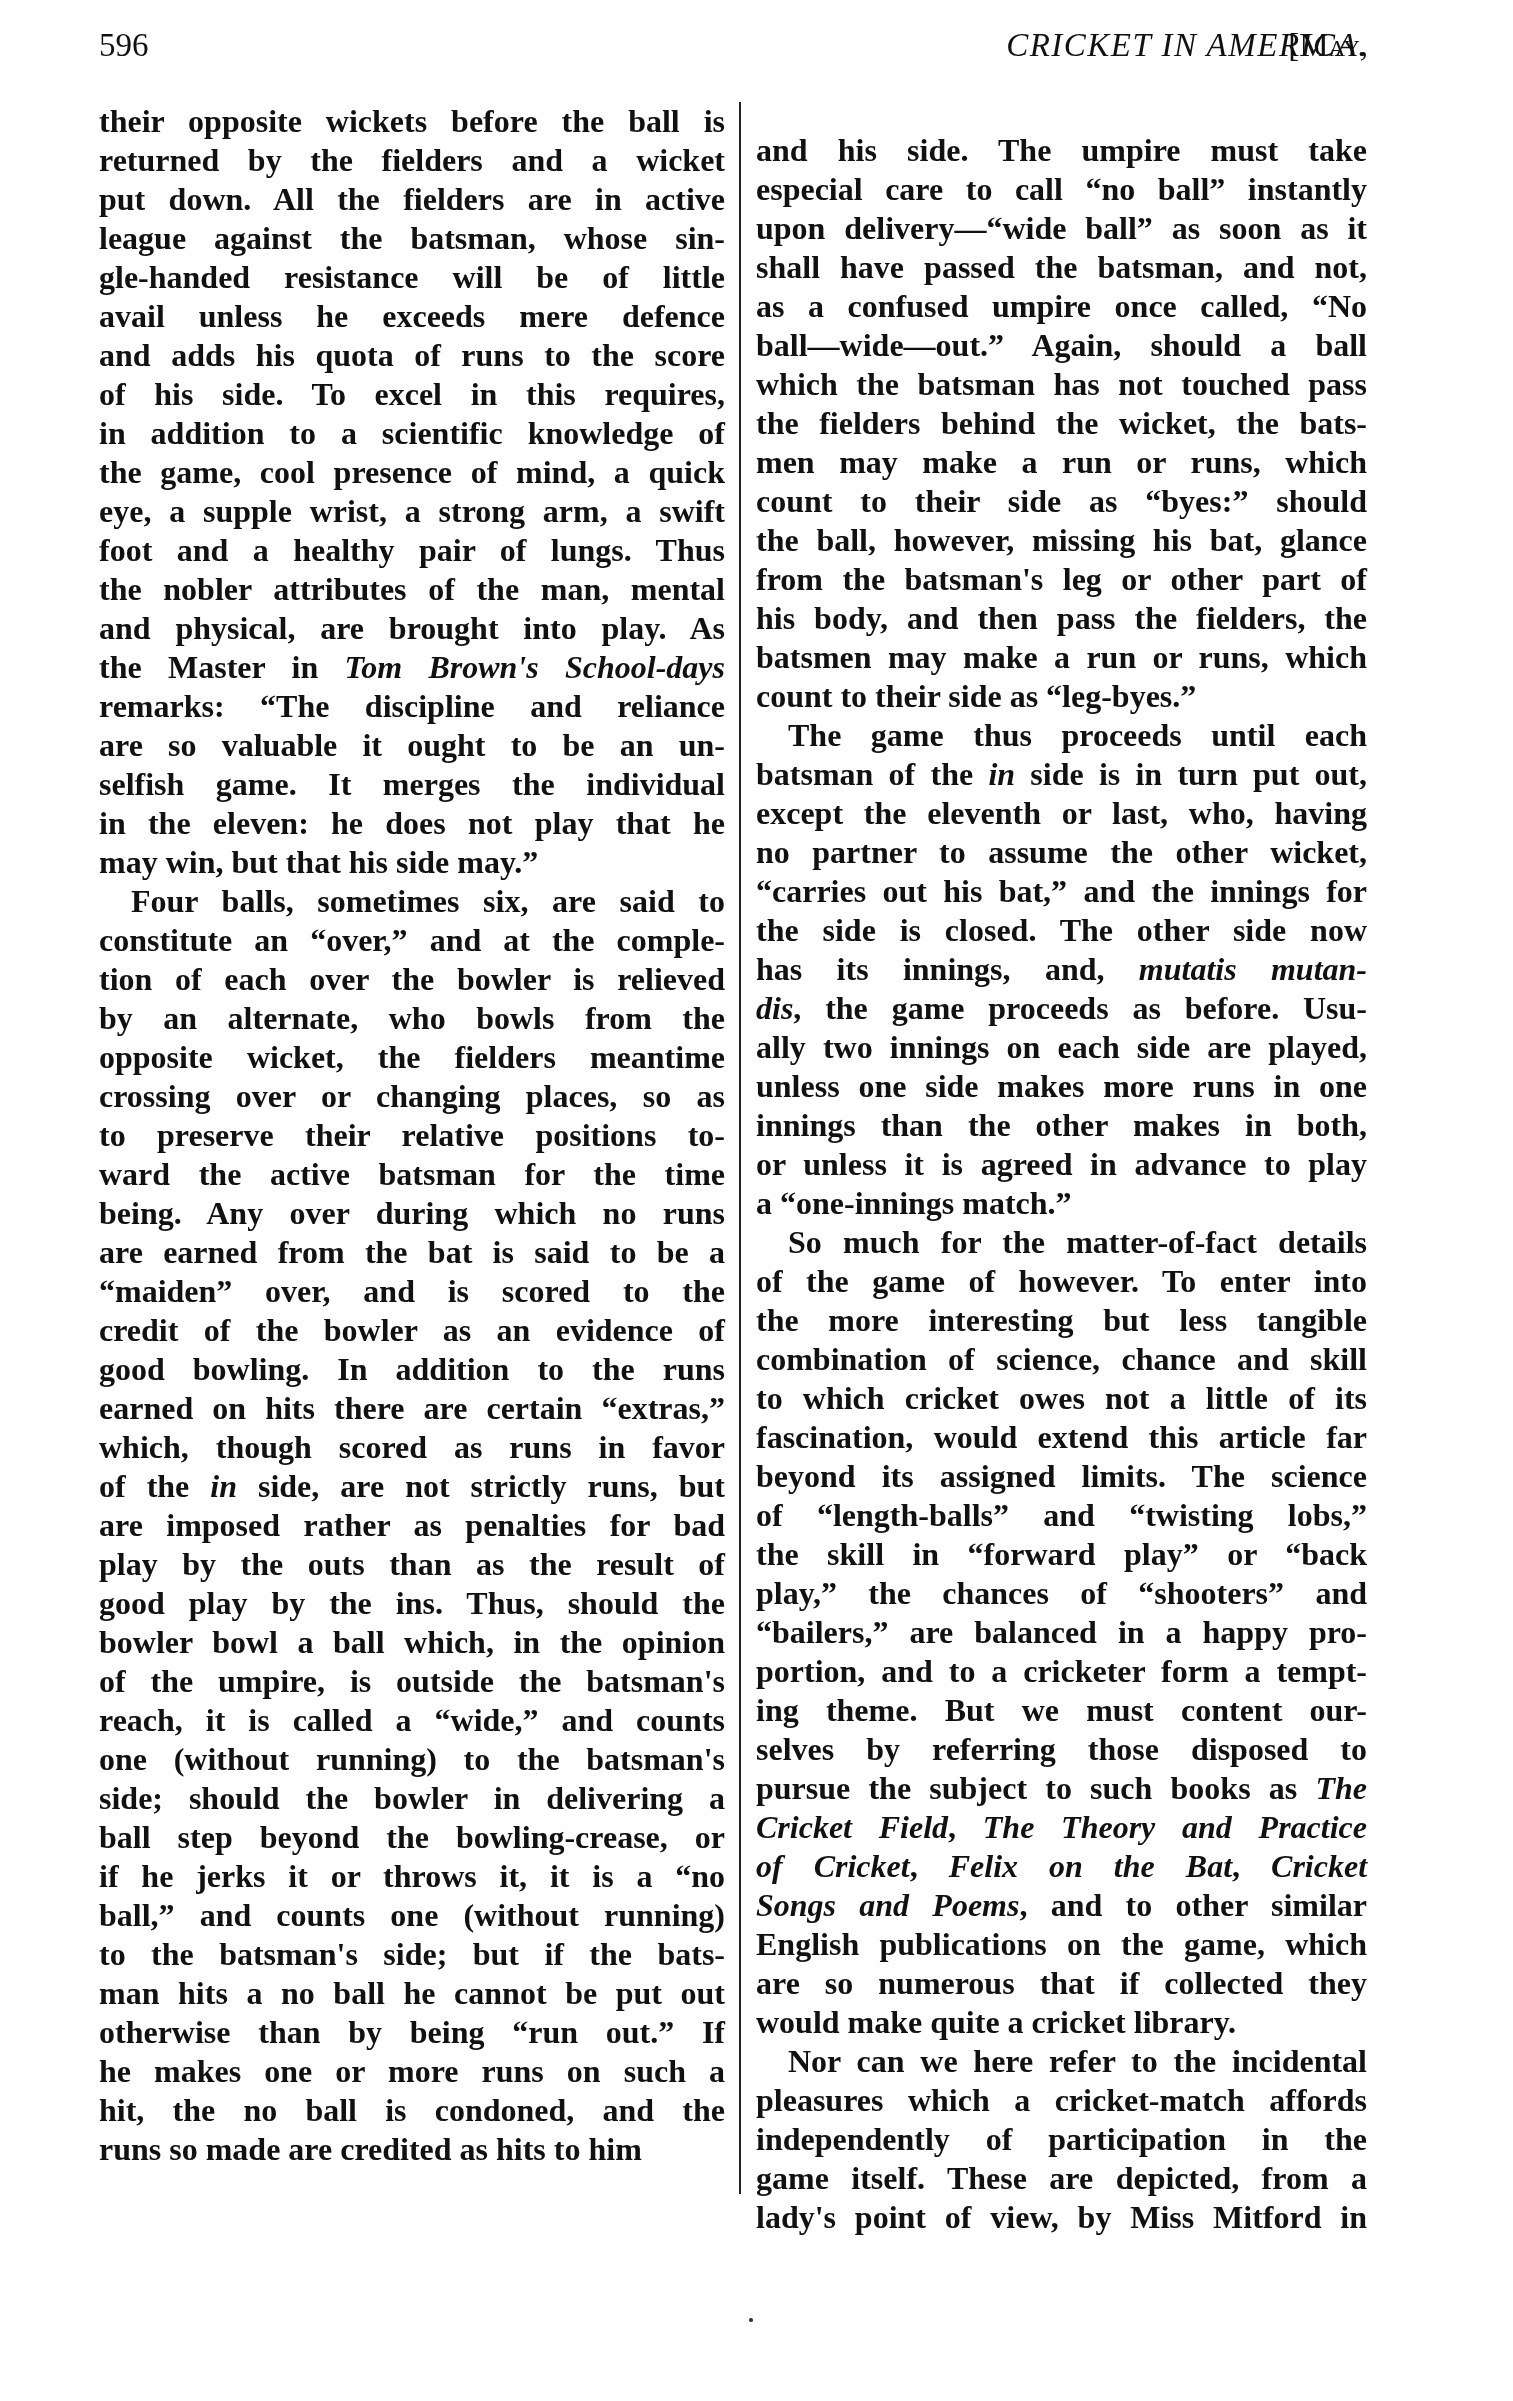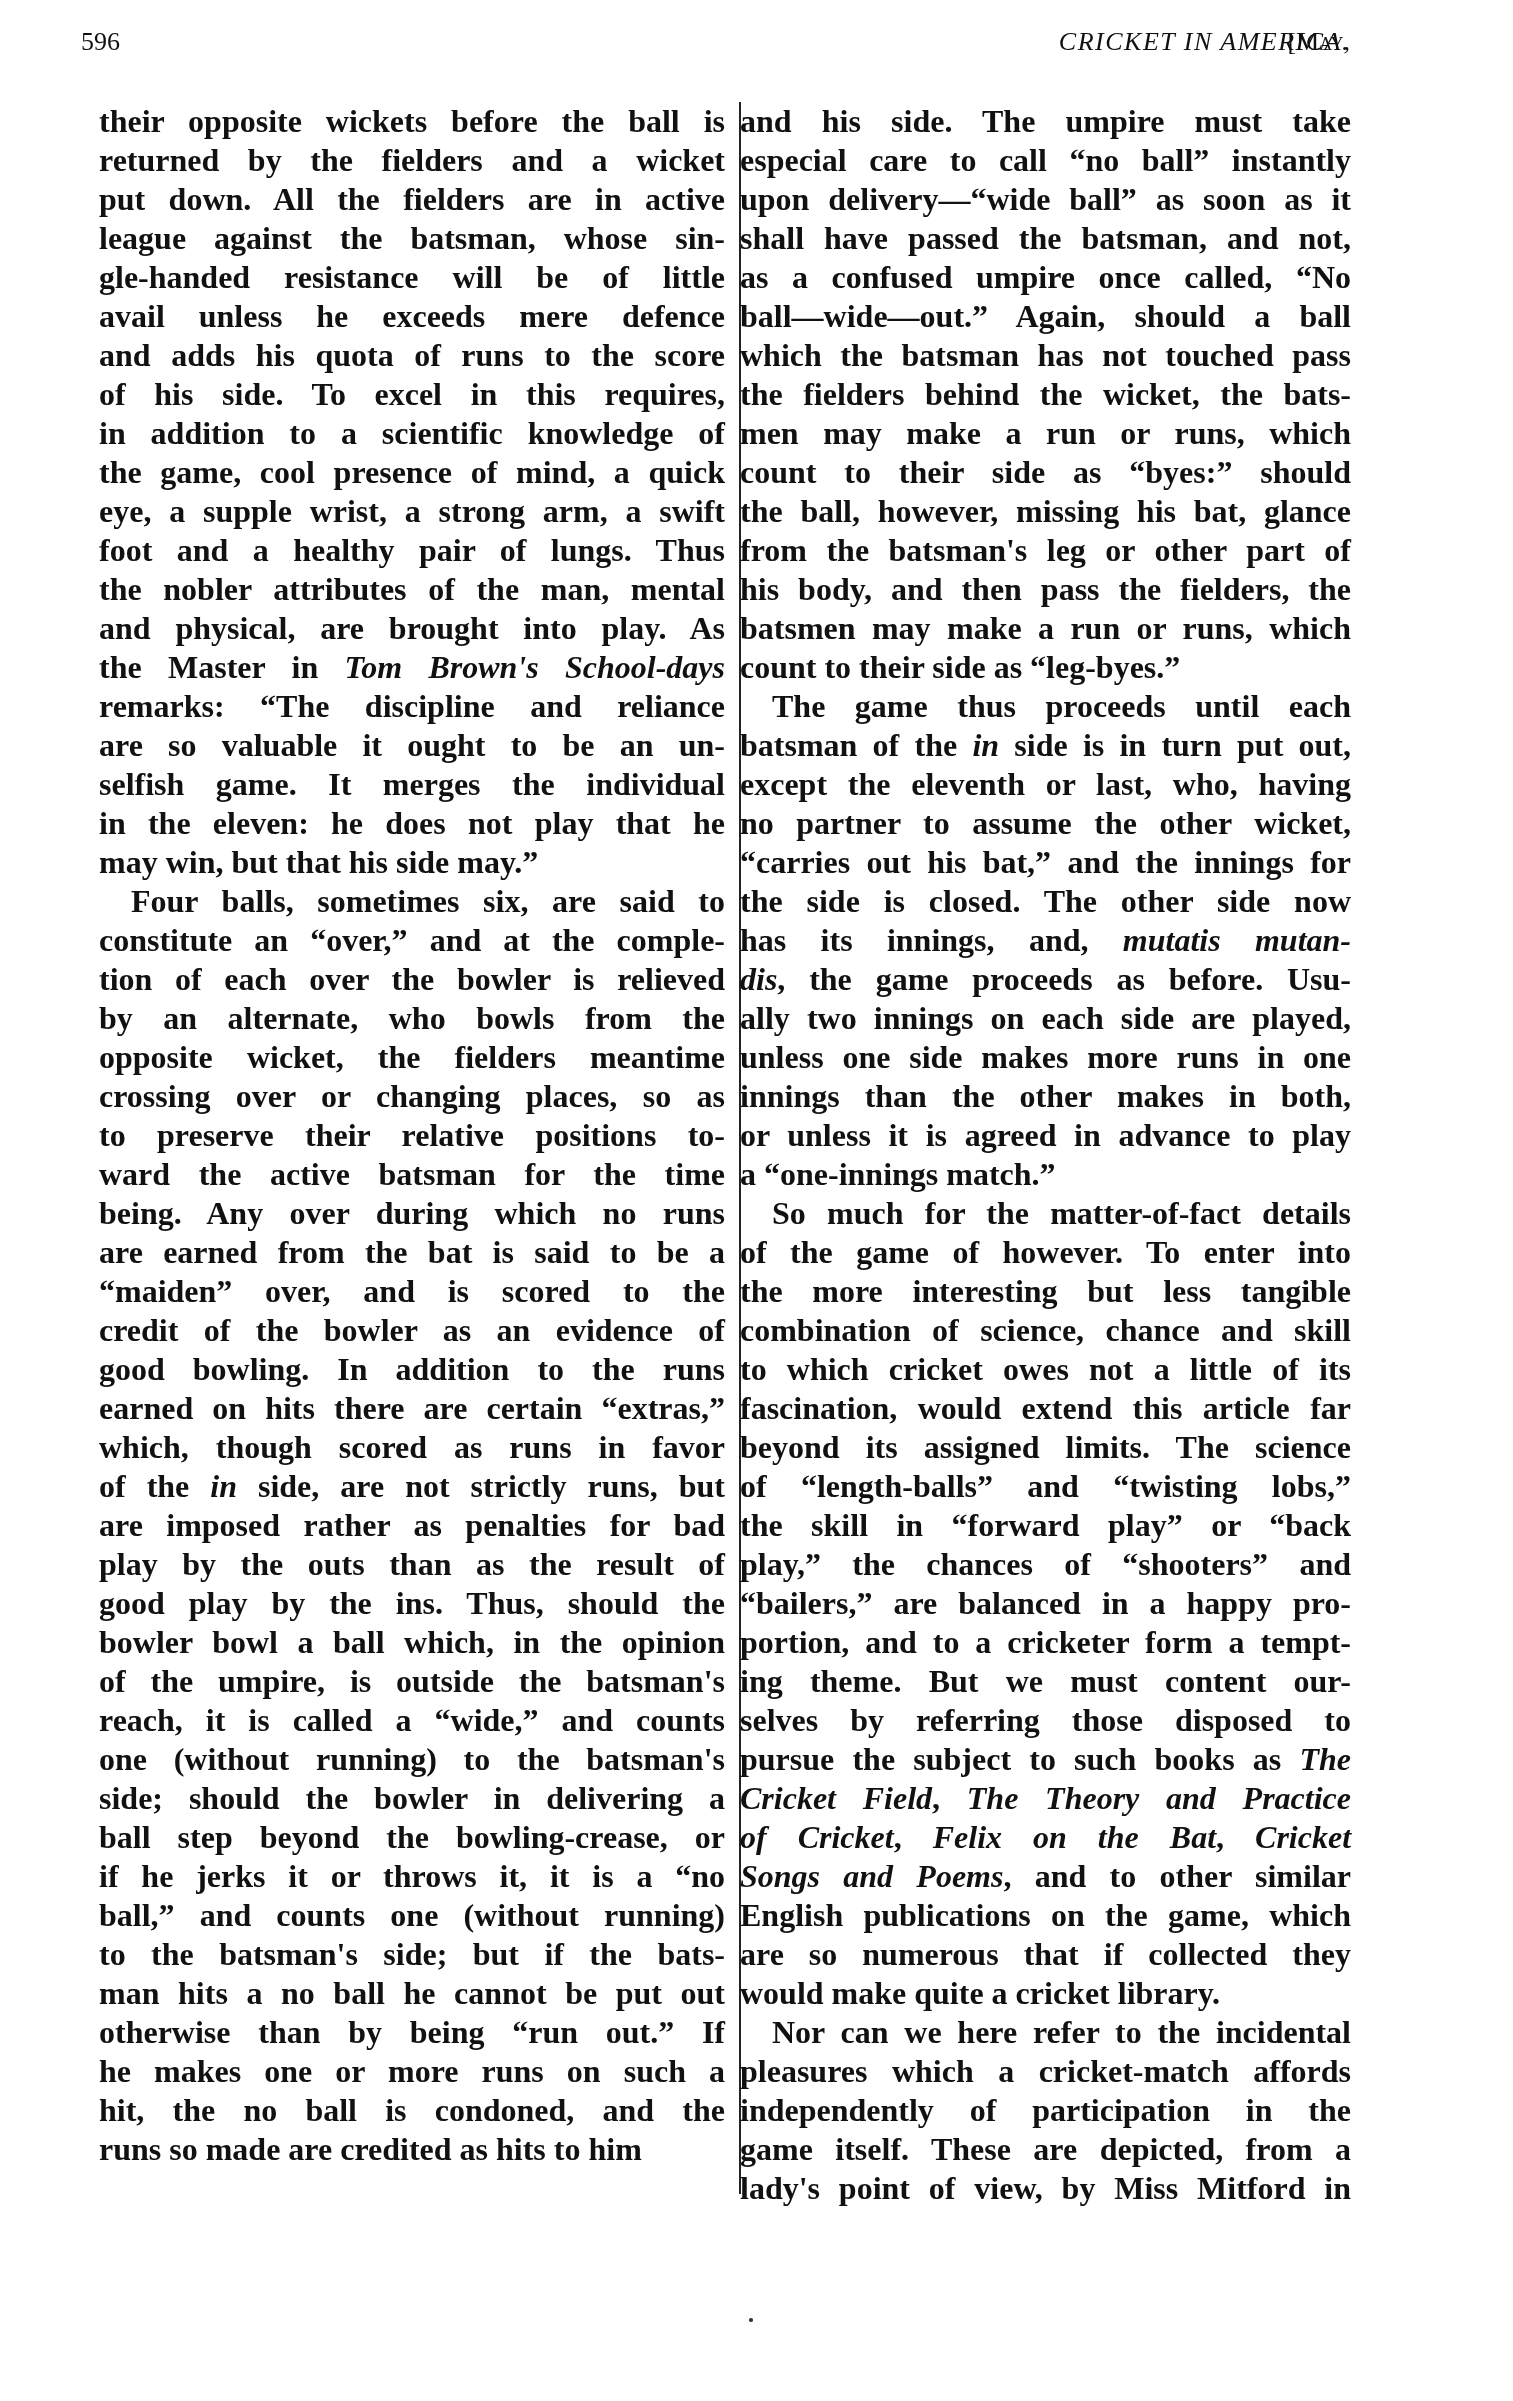--- a/index.html
+++ b/index.html
@@ -1,27 +1,27 @@
 <!DOCTYPE html>
 <html style="font-size:8px"><head>
 <meta charset="utf-8">
 <style>
   html, body { margin: 0; padding: 0; background: #ffffff; }
   body { width: 1514px; height: 2401px; position: relative; overflow: hidden;
          font-family: "DejaVu Serif", "Liberation Serif", serif; color: #111; }
-  .header { position: absolute; top: 27px; left: 81px; width: 1269px; height: 55px;
-            font-family: "Liberation Serif", serif; font-size: 26px; }
+  .header { position: absolute; top: 27px; left: 99px; width: 1269px; height: 55px;
+            font-family: "Liberation Serif", serif; font-size: 33px; }
   .page-num { position: absolute; left: 0; top: 0; }
   .running-title { position: absolute; left: 0; right: 0; top: 0; text-align: right;
                    font-style: italic; letter-spacing: 1.5px; }
   .month { position: absolute; right: 0; top: 0; font-variant: small-caps; text-align: center; }
   .col { position: absolute; top: 102px; font-family: "Liberation Serif", serif;
          font-size: 32px; line-height: 39px; text-align: justify; hyphens: manual; font-weight: bold; }
   .col-left { left: 99px; width: 626px; }
-  .col-right { left: 740px; width: 611px; }
+  .col-right { left: 756px; width: 611px; margin-top: 29px; }
   .rule { position: absolute; left: 739px; top: 102px; width: 1.5px; height: 2092px; background: #222; }
   .line { display: block; text-align: justify; text-align-last: justify; white-space: nowrap; }
   .line.last { text-align-last: left; }
   em { font-style: italic; }
   .dot { position: absolute; left: 749px; top: 2318px; width: 3.5px; height: 3.5px; border-radius: 50%; background: #333; }
 </style>
 </head>
 <body>
 
 <div class="header">

